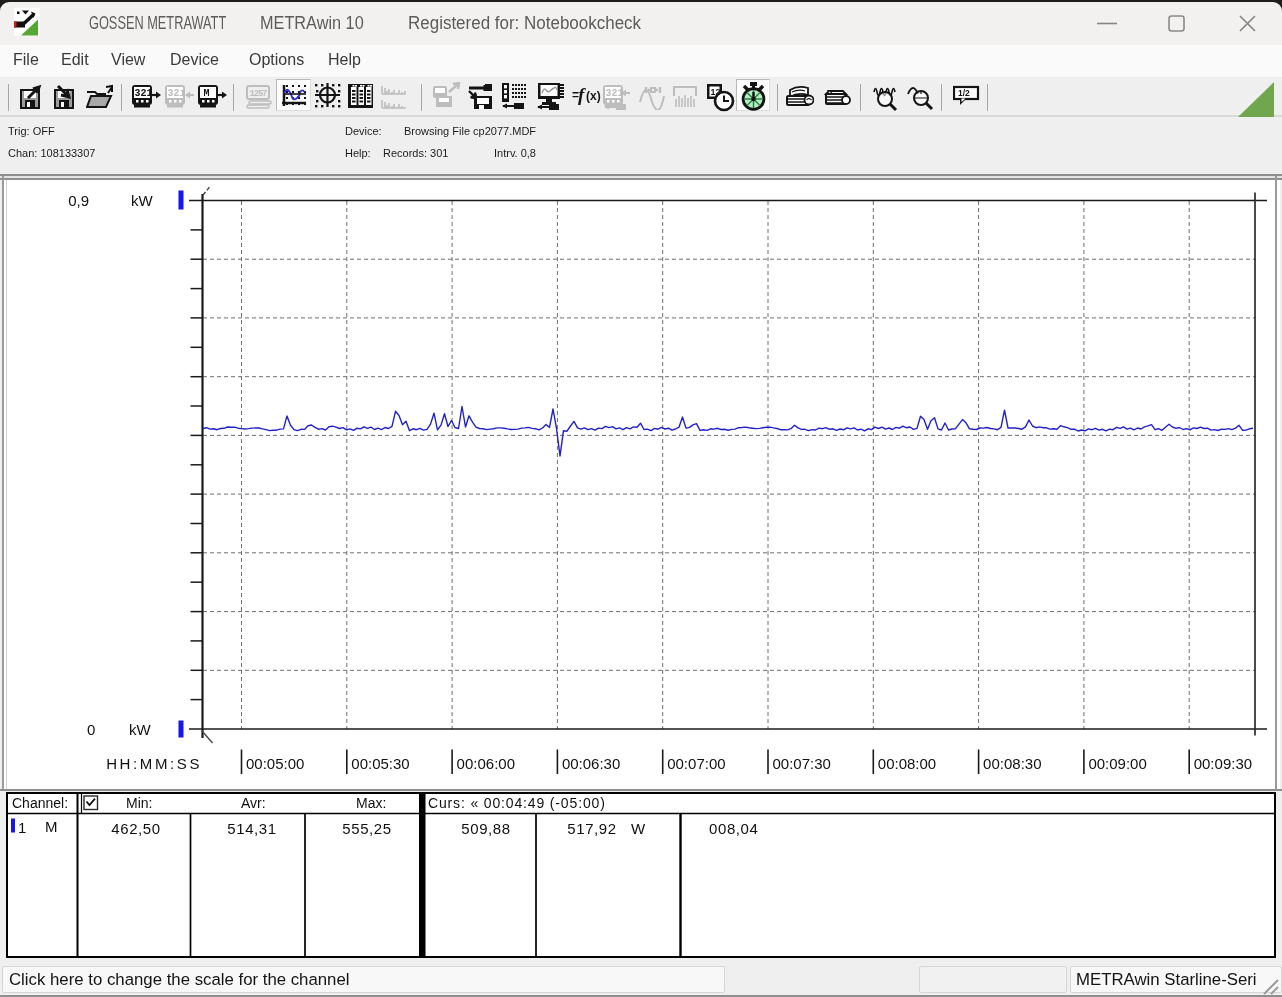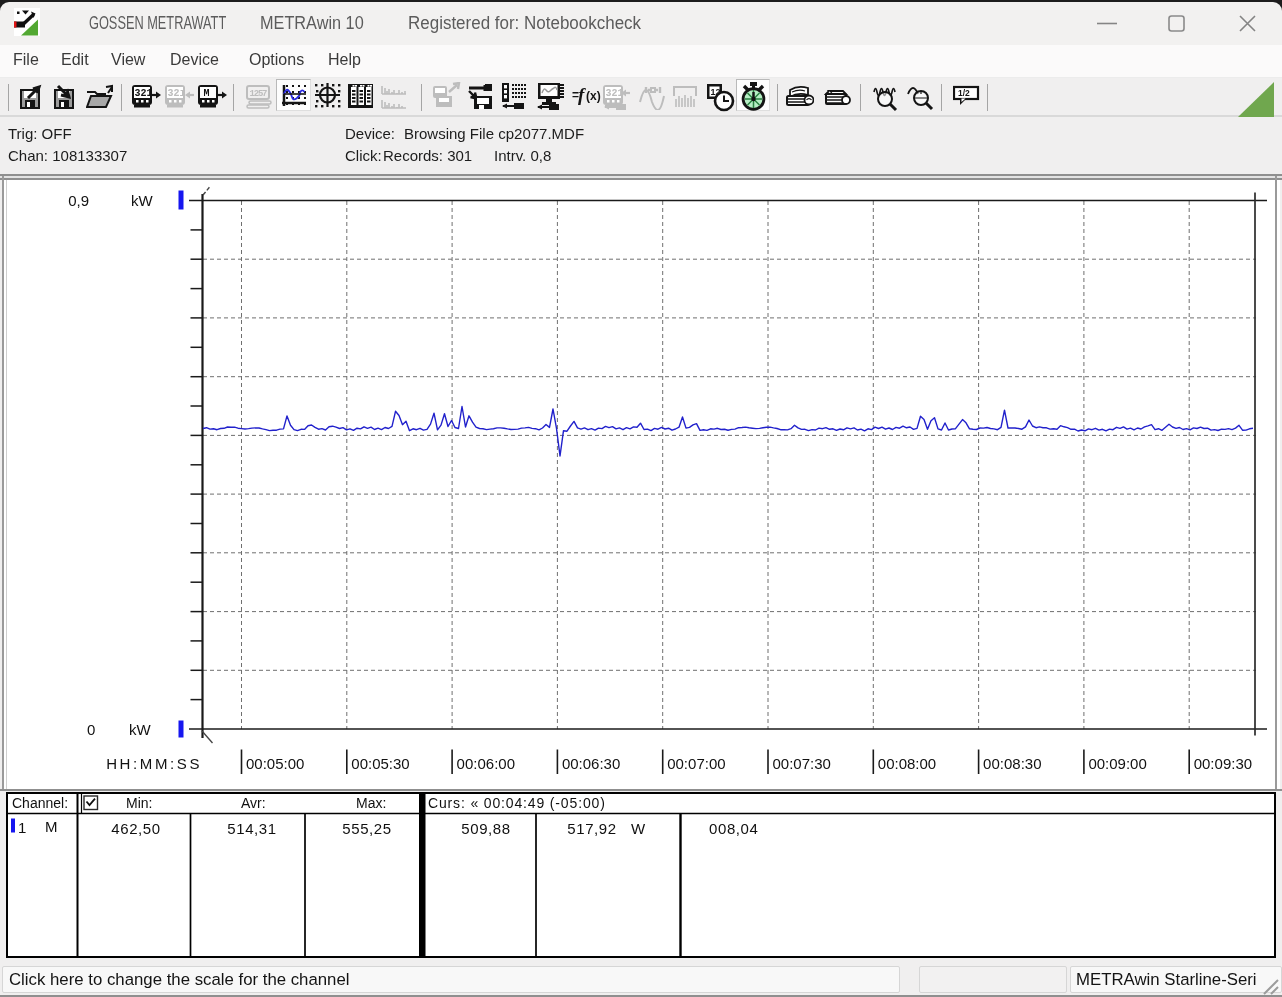--- a/index.html
+++ b/index.html
@@ -339,26 +339,26 @@
 <svg style="position:absolute;left:953px;top:82px" width="28" height="28" viewBox="0 0 28 28">
     <rect x="1" y="5" width="24" height="12" fill="#fff" stroke="#141414" stroke-width="2.2"></rect>
     <path d="M7 17 v6 l6 -6 z" fill="#141414"></path>
     <path d="M8.5 16.5 v3.5 l4 -3.5 z" fill="#fff"></path>
     <text x="5" y="14" font-size="8.5" font-weight="bold" fill="#141414" font-family="Liberation Sans,sans-serif">1/2</text>
   </svg>
 <svg class="abs" style="left:1236px;top:80px" width="40" height="38" viewBox="0 0 40 38">
     <polygon points="2,37 38,37 38,2" fill="#70a74e"></polygon>
   </svg>
 
-<div class="abs" style="left:0;top:117px;width:1136px;height:57px;background:#f0efef;font-size:15px;color:#1c1c1c">
+<div class="abs" style="left:0;top:117px;width:1136px;height:57px;background:#f0efef;font-size:11px;color:#1c1c1c">
 <span class="abs" style="left:8px;top:8px">Trig: OFF</span>
 <span class="abs" style="left:8px;top:30px">Chan: 108133307</span>
 <span class="abs" style="left:345px;top:8px">Device:</span>
 <span class="abs" style="left:404px;top:8px">Browsing File cp2077.MDF</span>
-<span class="abs" style="left:345px;top:30px">Click:</span>
+<span class="abs" style="left:345px;top:30px">Help:</span>
 <span class="abs" style="left:383px;top:30px">Records: 301</span>
 <span class="abs" style="left:494px;top:30px">Intrv. 0,8</span>
 </div>
 
 <div class="abs" style="left:0;top:174px;width:1282px;height:2px;background:#8f8f8f"></div>
 <div class="abs" style="left:0;top:176px;width:1282px;height:2px;background:#e3e3e3"></div>
 <div class="abs" style="left:0;top:178px;width:1282px;height:2px;background:#8f8f8f"></div>
 <div class="abs" style="left:2px;top:180px;width:1278px;height:611px;background:#fff"></div>
 <div class="abs" style="left:2px;top:176px;width:2px;height:615px;background:#9a9a9a"></div>
 <div class="abs" style="left:6px;top:180px;width:1px;height:611px;background:#cfcfcf"></div>
@@ -475,19 +475,19 @@
 <text x="252" y="834" text-anchor="middle">514,31</text>
 <text x="367" y="834" text-anchor="middle">555,25</text>
 <text x="486" y="834" text-anchor="middle">509,88</text>
 <text x="592" y="834" text-anchor="middle">517,92</text>
 <text x="631" y="834">W</text>
 <text x="709" y="834">008,04</text>
 </g>
 </svg>
 
 <div class="abs" style="left:0;top:958px;width:1282px;height:39px;background:#f0efef"></div>
-<div class="abs" style="left:2px;top:966px;width:898px;height:27px;background:#f8f8f8;border:1px solid #d6d6d6;border-radius:2px;font-size:16.8px;color:#141414;line-height:26px;padding-left:6px">Click here to change the scale for the channel</div>
+<div class="abs" style="left:2px;top:966px;width:723px;height:27px;background:#f8f8f8;border:1px solid #d6d6d6;border-radius:2px;font-size:16.8px;color:#141414;line-height:26px;padding-left:6px">Click here to change the scale for the channel</div>
 <div class="abs" style="left:919px;top:966px;width:148px;height:27px;background:#f2f1f1;border:1px solid #d6d6d6;border-radius:2px"></div>
 <div class="abs" style="left:1070px;top:966px;width:212px;height:27px;background:#f8f8f8;border:1px solid #d6d6d6;border-radius:2px;font-size:16.8px;color:#141414;line-height:26px;padding-left:5px">METRAwin Starline-Seri</div>
 <svg class="abs" style="left:1254px;top:970px" width="28" height="27" viewBox="0 0 28 27">
 <path d="M10 24 L24 10 M17 24 L24 17" stroke="#9c9c9c" stroke-width="2"></path>
 </svg>
 <div class="abs" style="left:0;top:995px;width:1282px;height:2px;background:#8f8f8f"></div>
 
 </body></html>

